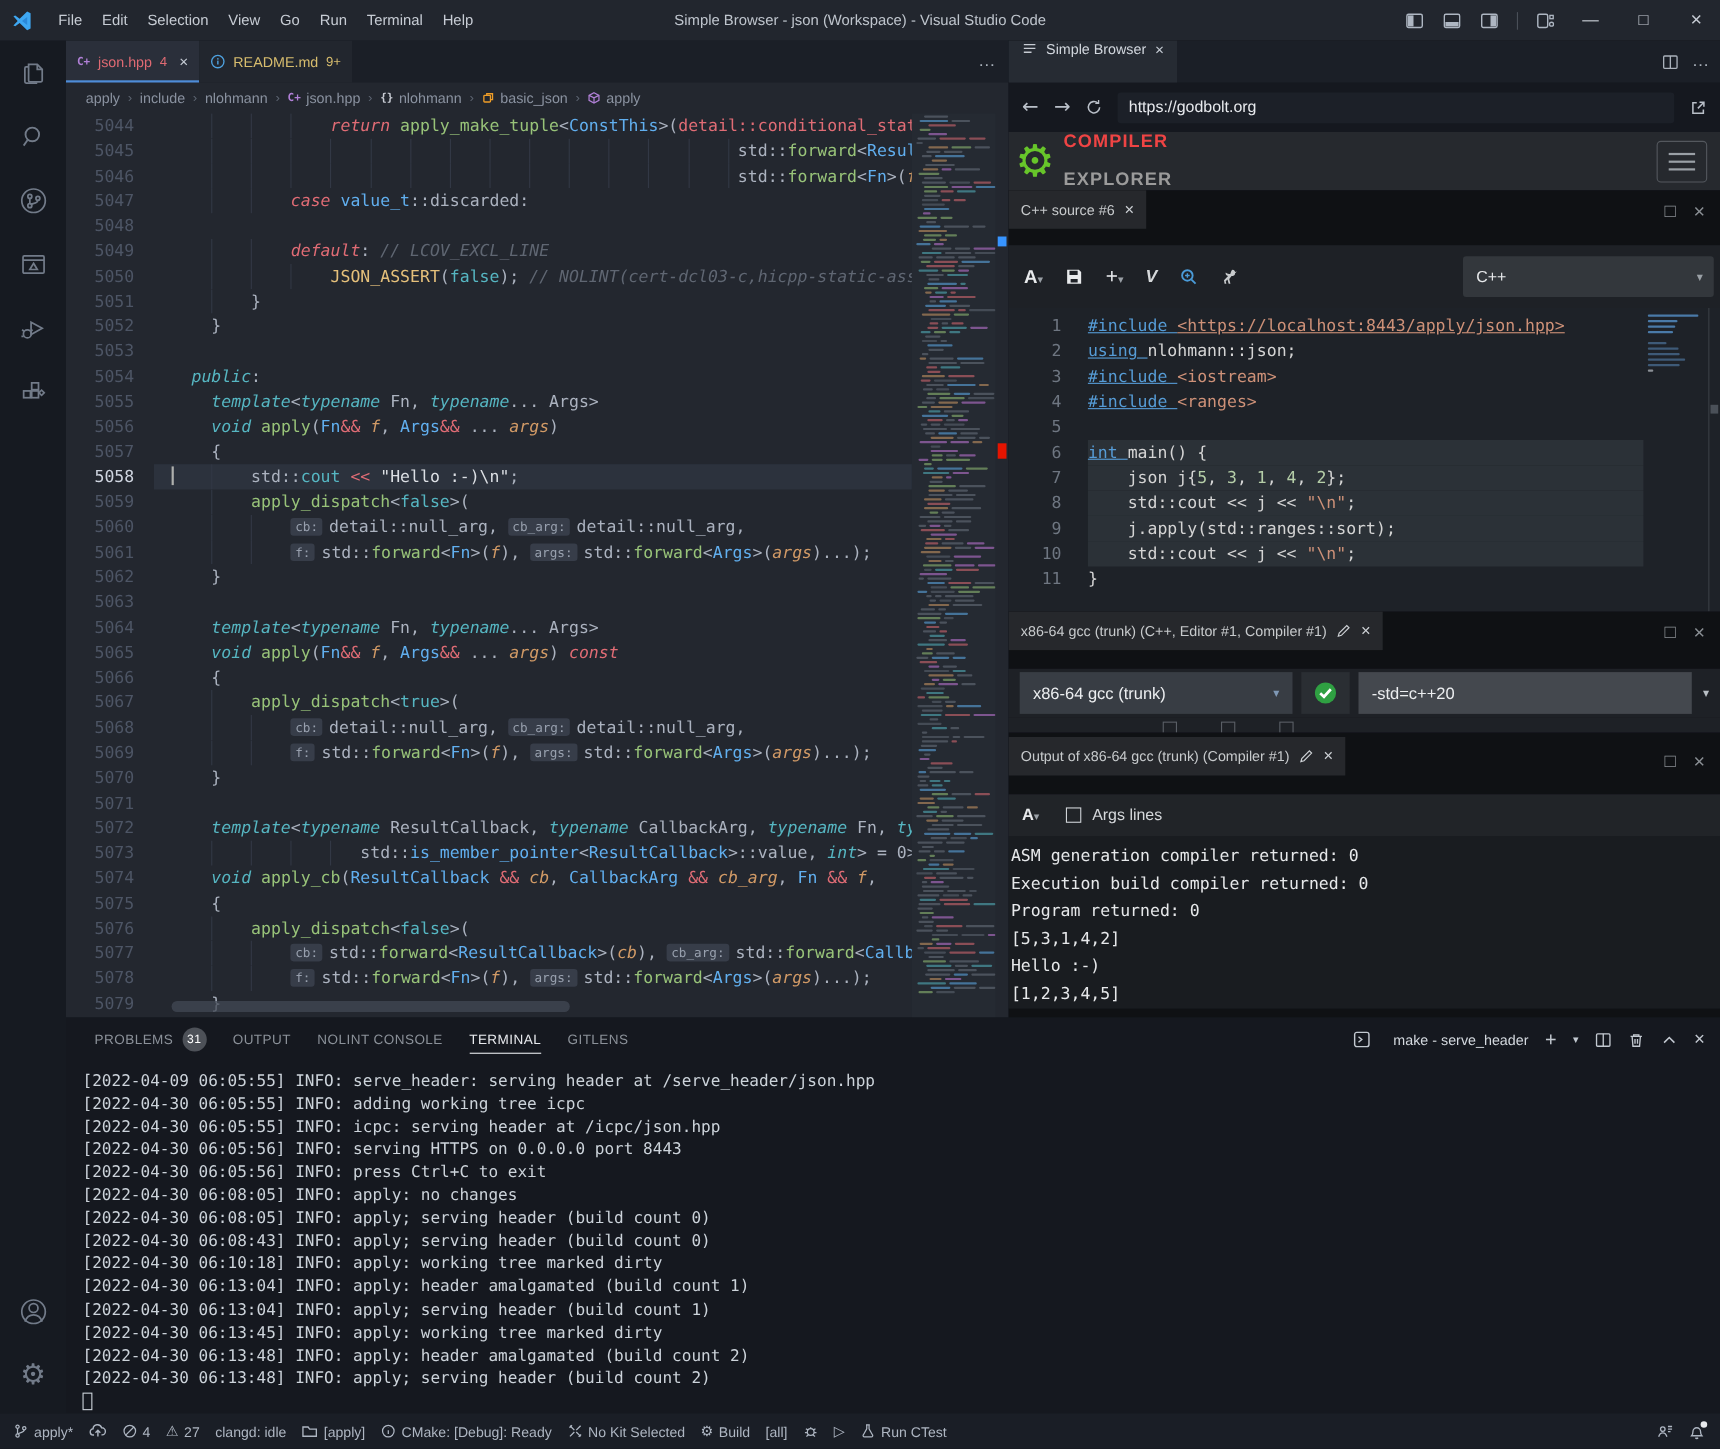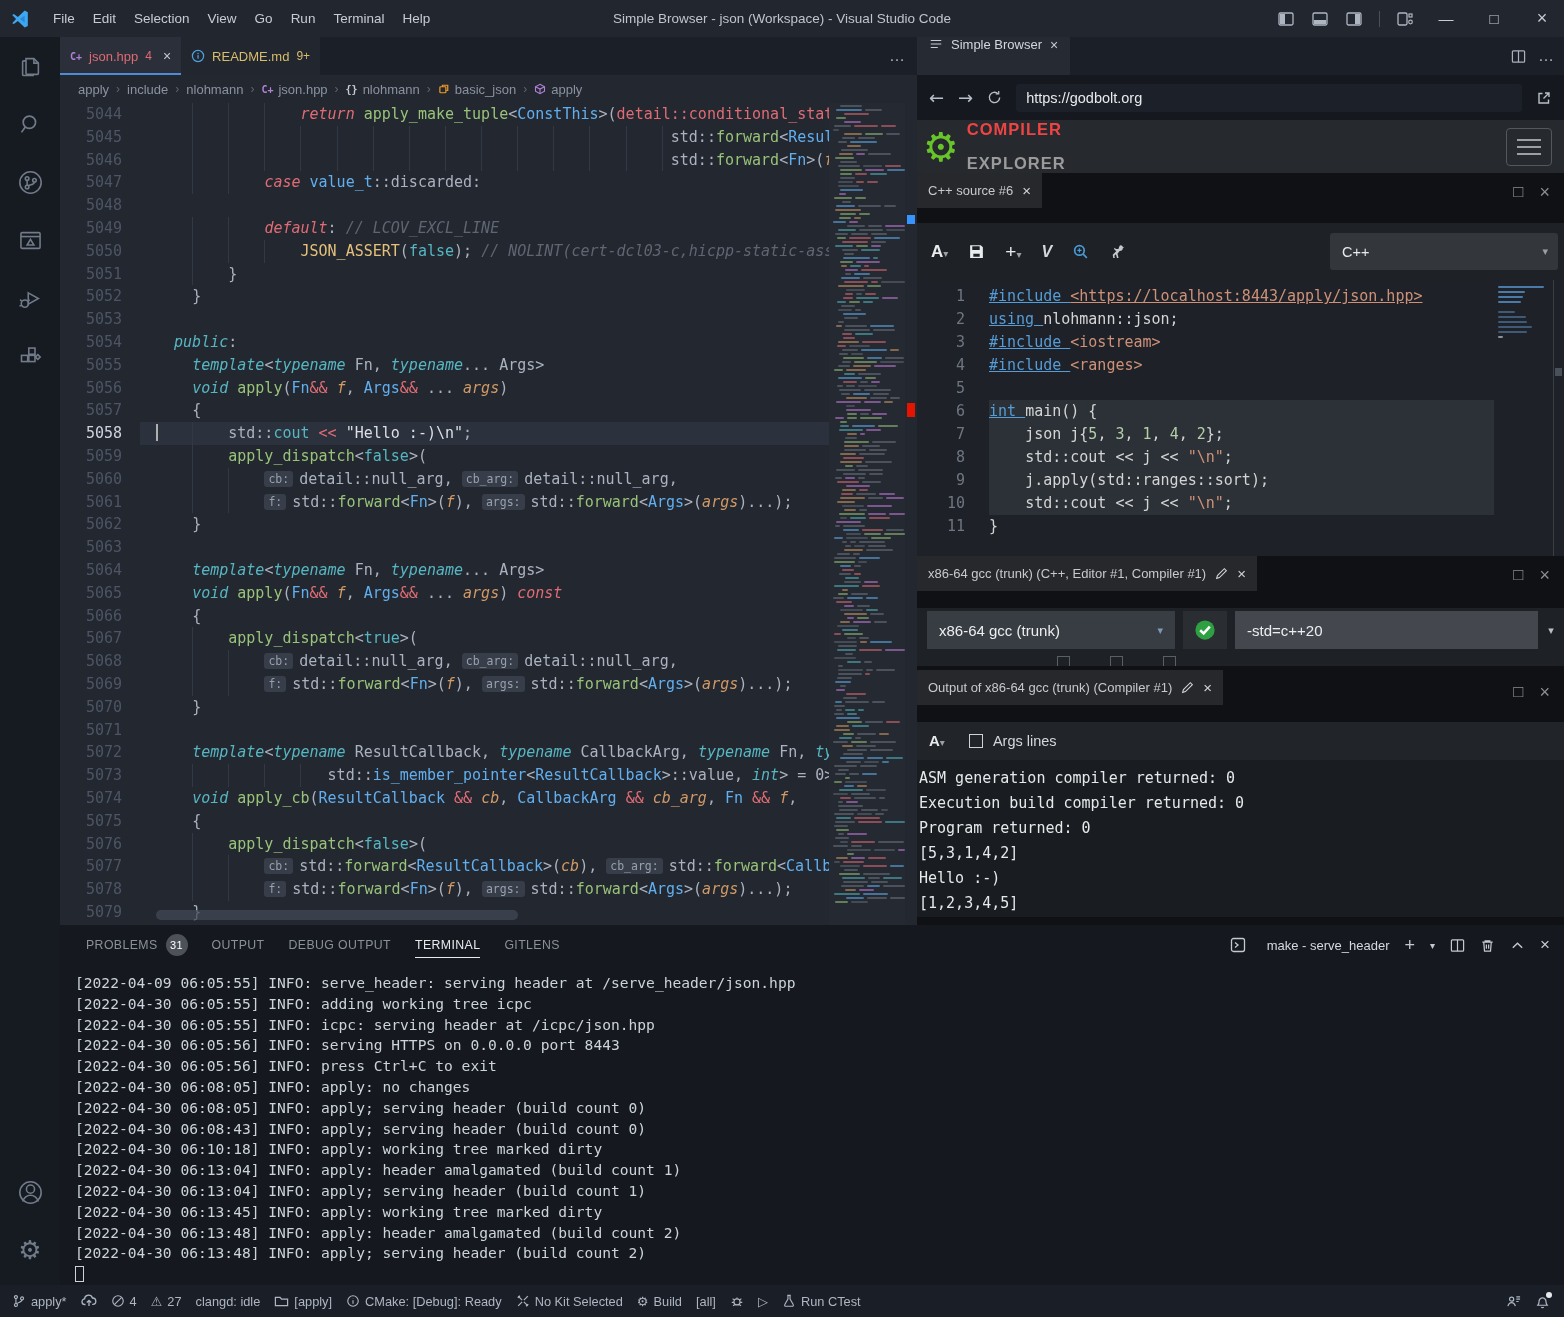--- a/index.html
+++ b/index.html
@@ -1509,21 +1509,21 @@
   <div id="panel-header">
     <div id="panel-tabs" style="display:flex">
         <div class="ptab">
           <span>PROBLEMS</span>
           <span class="pbadge">31</span>
         </div>
         <div class="ptab">
           <span>OUTPUT</span>
         </div>
         <div class="ptab">
-          <span>DEBUG OUTPUT</span>
+          <span>NOLINT CONSOLE</span>
         </div>
         <div class="ptab active">
           <span>TERMINAL</span>
         </div>
         <div class="ptab">
           <span>GITLENS</span>
         </div>
       </div>
     <div id="panel-right">
       <span>

